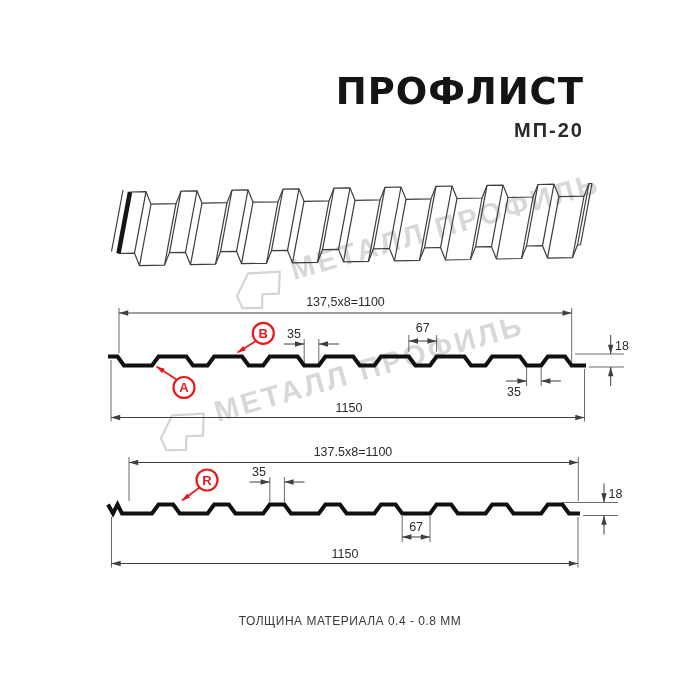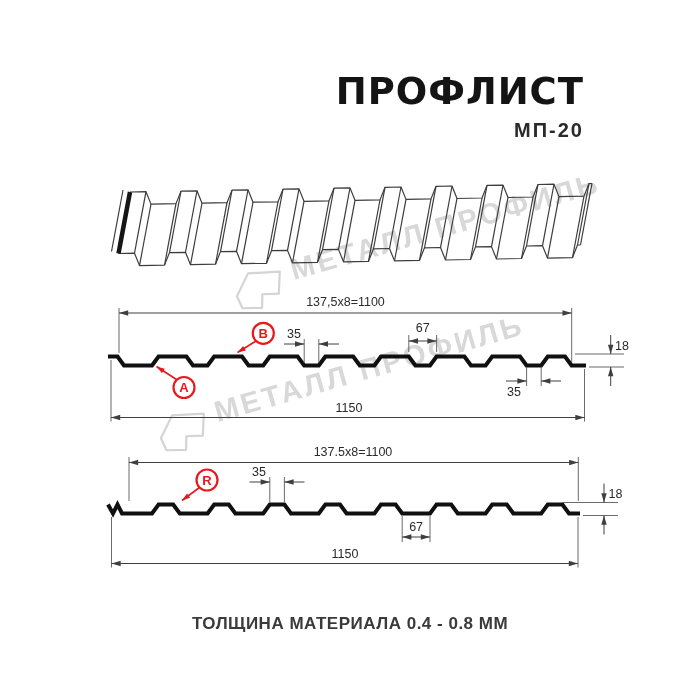--- a/index.html
+++ b/index.html
@@ -10,21 +10,21 @@
   .title-block{position:absolute;top:50px;left:0;width:584px;text-align:right;margin-top:20px;}
   .main-title{
     font-size:37px;font-weight:900;color:#141414;letter-spacing:1px;
     font-family:"DejaVu Sans","Liberation Sans",sans-serif;
   }
   .sub-title{
     margin-top:6px;font-size:20px;font-weight:700;color:#2a2a2a;letter-spacing:2px;
   }
   .footer-note{
     position:absolute;top:614px;left:0;width:700px;text-align:center;
-    font-size:17px;font-weight:700;color:#3a3a3a;letter-spacing:0.5px;
+    font-size:12px;font-weight:400;color:#3a3a3a;letter-spacing:0.5px;
   }
   svg{position:absolute;top:0;left:0;}
   .profile{fill:none;stroke:#101010;stroke-width:4;stroke-linejoin:miter;}
   .dim{stroke:#3f3f3f;stroke-width:1;fill:none;}
   .ext{stroke:#5a5a5a;stroke-width:0.9;fill:none;}
   .dimtxt{font-size:12.5px;fill:#2b2b2b;font-family:"Liberation Sans",sans-serif;}
   .sheet{stroke:#3d3d3d;stroke-width:1.2;fill:none;stroke-linejoin:round;}
   .sheet-edge{stroke:#161616;stroke-width:4.5;fill:none;}
   .red{stroke:#e8191d;fill:none;stroke-width:2.2;}
   .redline{stroke:#e8191d;stroke-width:1.6;fill:none;}

